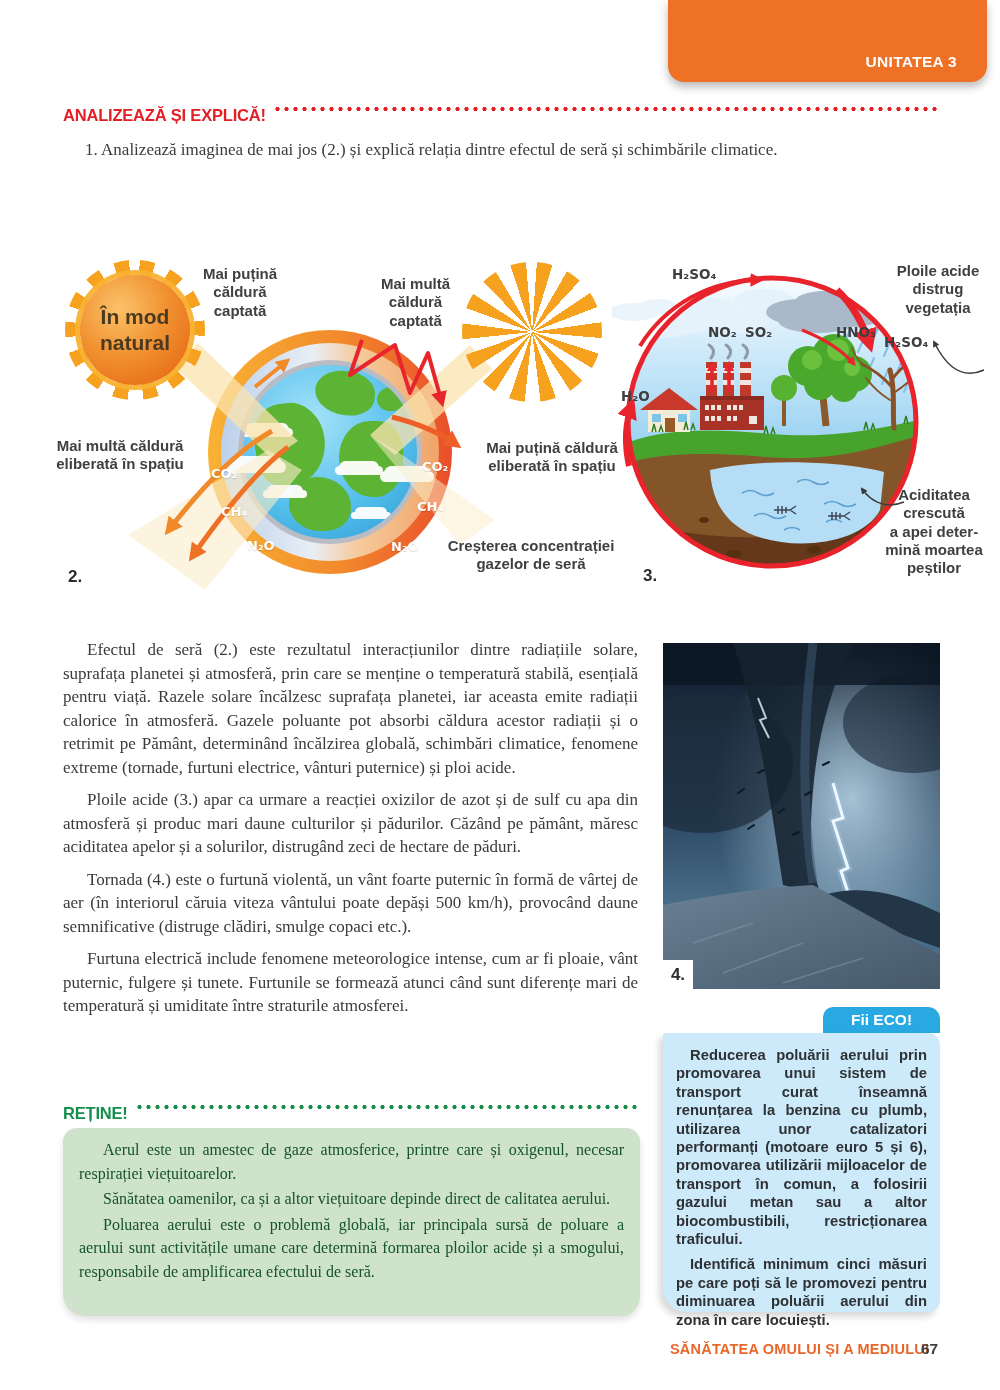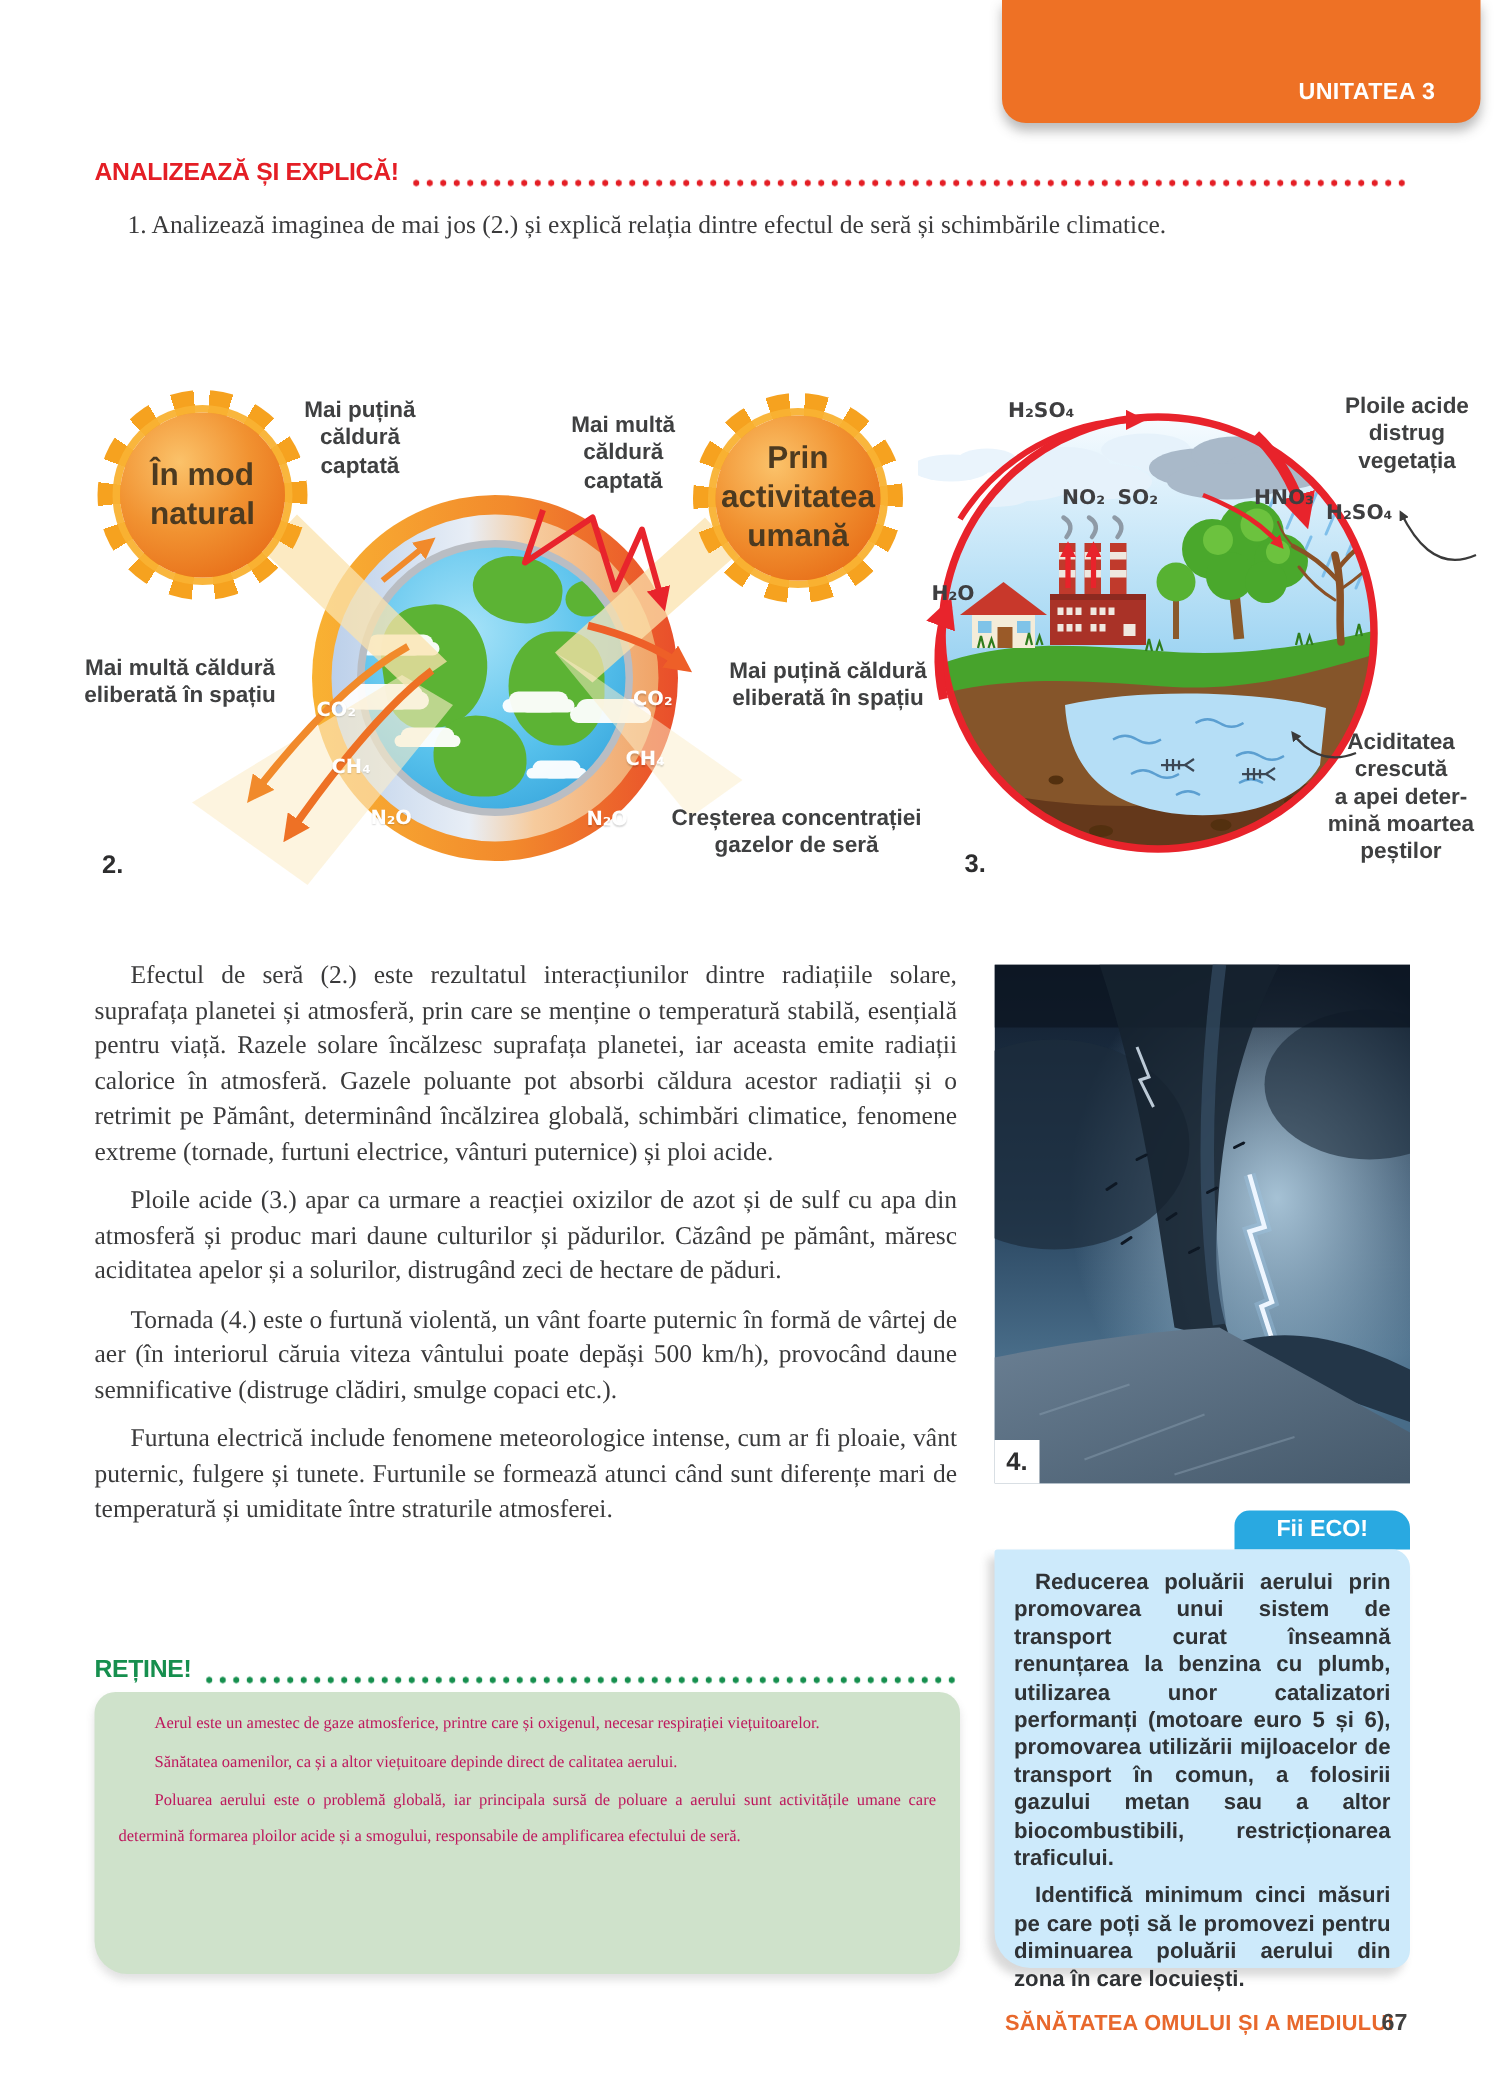--- a/index.html
+++ b/index.html
@@ -8,21 +8,21 @@
   .abs{position:absolute;}
 
   
   .unit-tab{left:668px;top:0;width:319px;height:82px;background:#ee7125;
     border-radius:0 0 16px 16px;box-shadow:0 5px 8px rgba(60,60,60,.35);
     display:flex;align-items:flex-end;justify-content:flex-end;
     padding:0 30px 11px 0;box-sizing:border-box;color:#fff;font-weight:bold;
     font-size:15.5px;letter-spacing:.3px;}
 
   
-  .sec-head{display:flex;align-items:flex-end;gap:7px;}
+  .sec-head{display:flex;align-items:flex-start;gap:7px;}
   .sec-title{font-weight:bold;font-size:16.5px;letter-spacing:-.2px;white-space:nowrap;}
   .red .sec-title{color:#e41e25;}
   .green .sec-title{color:#168f4e;}
   .dotline{flex:1;height:6px;background-repeat:repeat-x;background-position:0 50%;background-size:9px 6px;}
   .red .dotline{background-image:radial-gradient(circle,#e41e25 1.9px,rgba(0,0,0,0) 2.3px);}
   .green .dotline{background-image:radial-gradient(circle,#168f4e 1.9px,rgba(0,0,0,0) 2.3px);}
 
   
   .serif{font-family:"Liberation Serif",serif;}
   .tasks{left:85px;top:136px;width:860px;font-size:17px;line-height:27px;color:#3a3a3b;}
@@ -76,22 +76,22 @@
     border-radius:2px 12px 12px 24px;box-shadow:-4px 5px 6px rgba(80,80,80,.22);
     padding:13px 13px;box-sizing:border-box;
     font-weight:bold;font-size:14.8px;line-height:18.4px;color:#2f3235;text-align:justify;}
   .eco-box p{margin:0;text-indent:14px;}
   .eco-box p + p{margin-top:7px;}
 
   
   .ret-head{left:63px;top:1104px;width:577px;}
   .ret-box{left:63px;top:1128px;width:577px;height:188px;background:#cfe2cb;
     border-radius:14px 14px 20px 22px;box-shadow:0 4px 6px rgba(90,90,90,.18);
-    padding:10px 16px;box-sizing:border-box;font-size:11px;line-height:23.5px;
-    text-align:justify;color:#be185d;}
+    padding:10px 16px;box-sizing:border-box;font-size:16px;line-height:23.5px;
+    text-align:justify;color:#14532d;}
   .ret-box p{margin:0 0 2px 0;text-indent:24px;}
 
   
   .footer-chapter{left:670px;top:1341px;color:#e8682c;font-weight:bold;font-size:14.5px;letter-spacing:.2px;}
   .footer-page{left:921px;top:1340px;color:#404040;font-weight:bold;font-size:15.5px;}
 </style>
 </head>
 <body>
 
 <div class="page">
@@ -158,25 +158,20 @@
 
     <div class="sun" style="left:25px;top:15px;">
       <div class="sun-rays"></div>
       <div class="sun-ball">
         <span class="sun-txt">În mod
 natural</span>
       </div>
     </div>
     <div class="sun" style="left:422px;top:17px;">
       <div class="sun-rays"></div>
-      <div class="sun-ball">
-        <span class="sun-txt">Prin
-activitatea
-umană</span>
-      </div>
     </div>
 
     <div class="dlabel" style="left:135px;top:20px;width:130px;">Mai puțină
 căldură
 captată</div>
     <div class="dlabel" style="left:318px;top:30px;width:115px;">Mai multă
 căldură
 captată</div>
     <div class="dlabel" style="left:-6px;top:192px;width:172px;">Mai multă căldură
 eliberată în spațiu</div>

